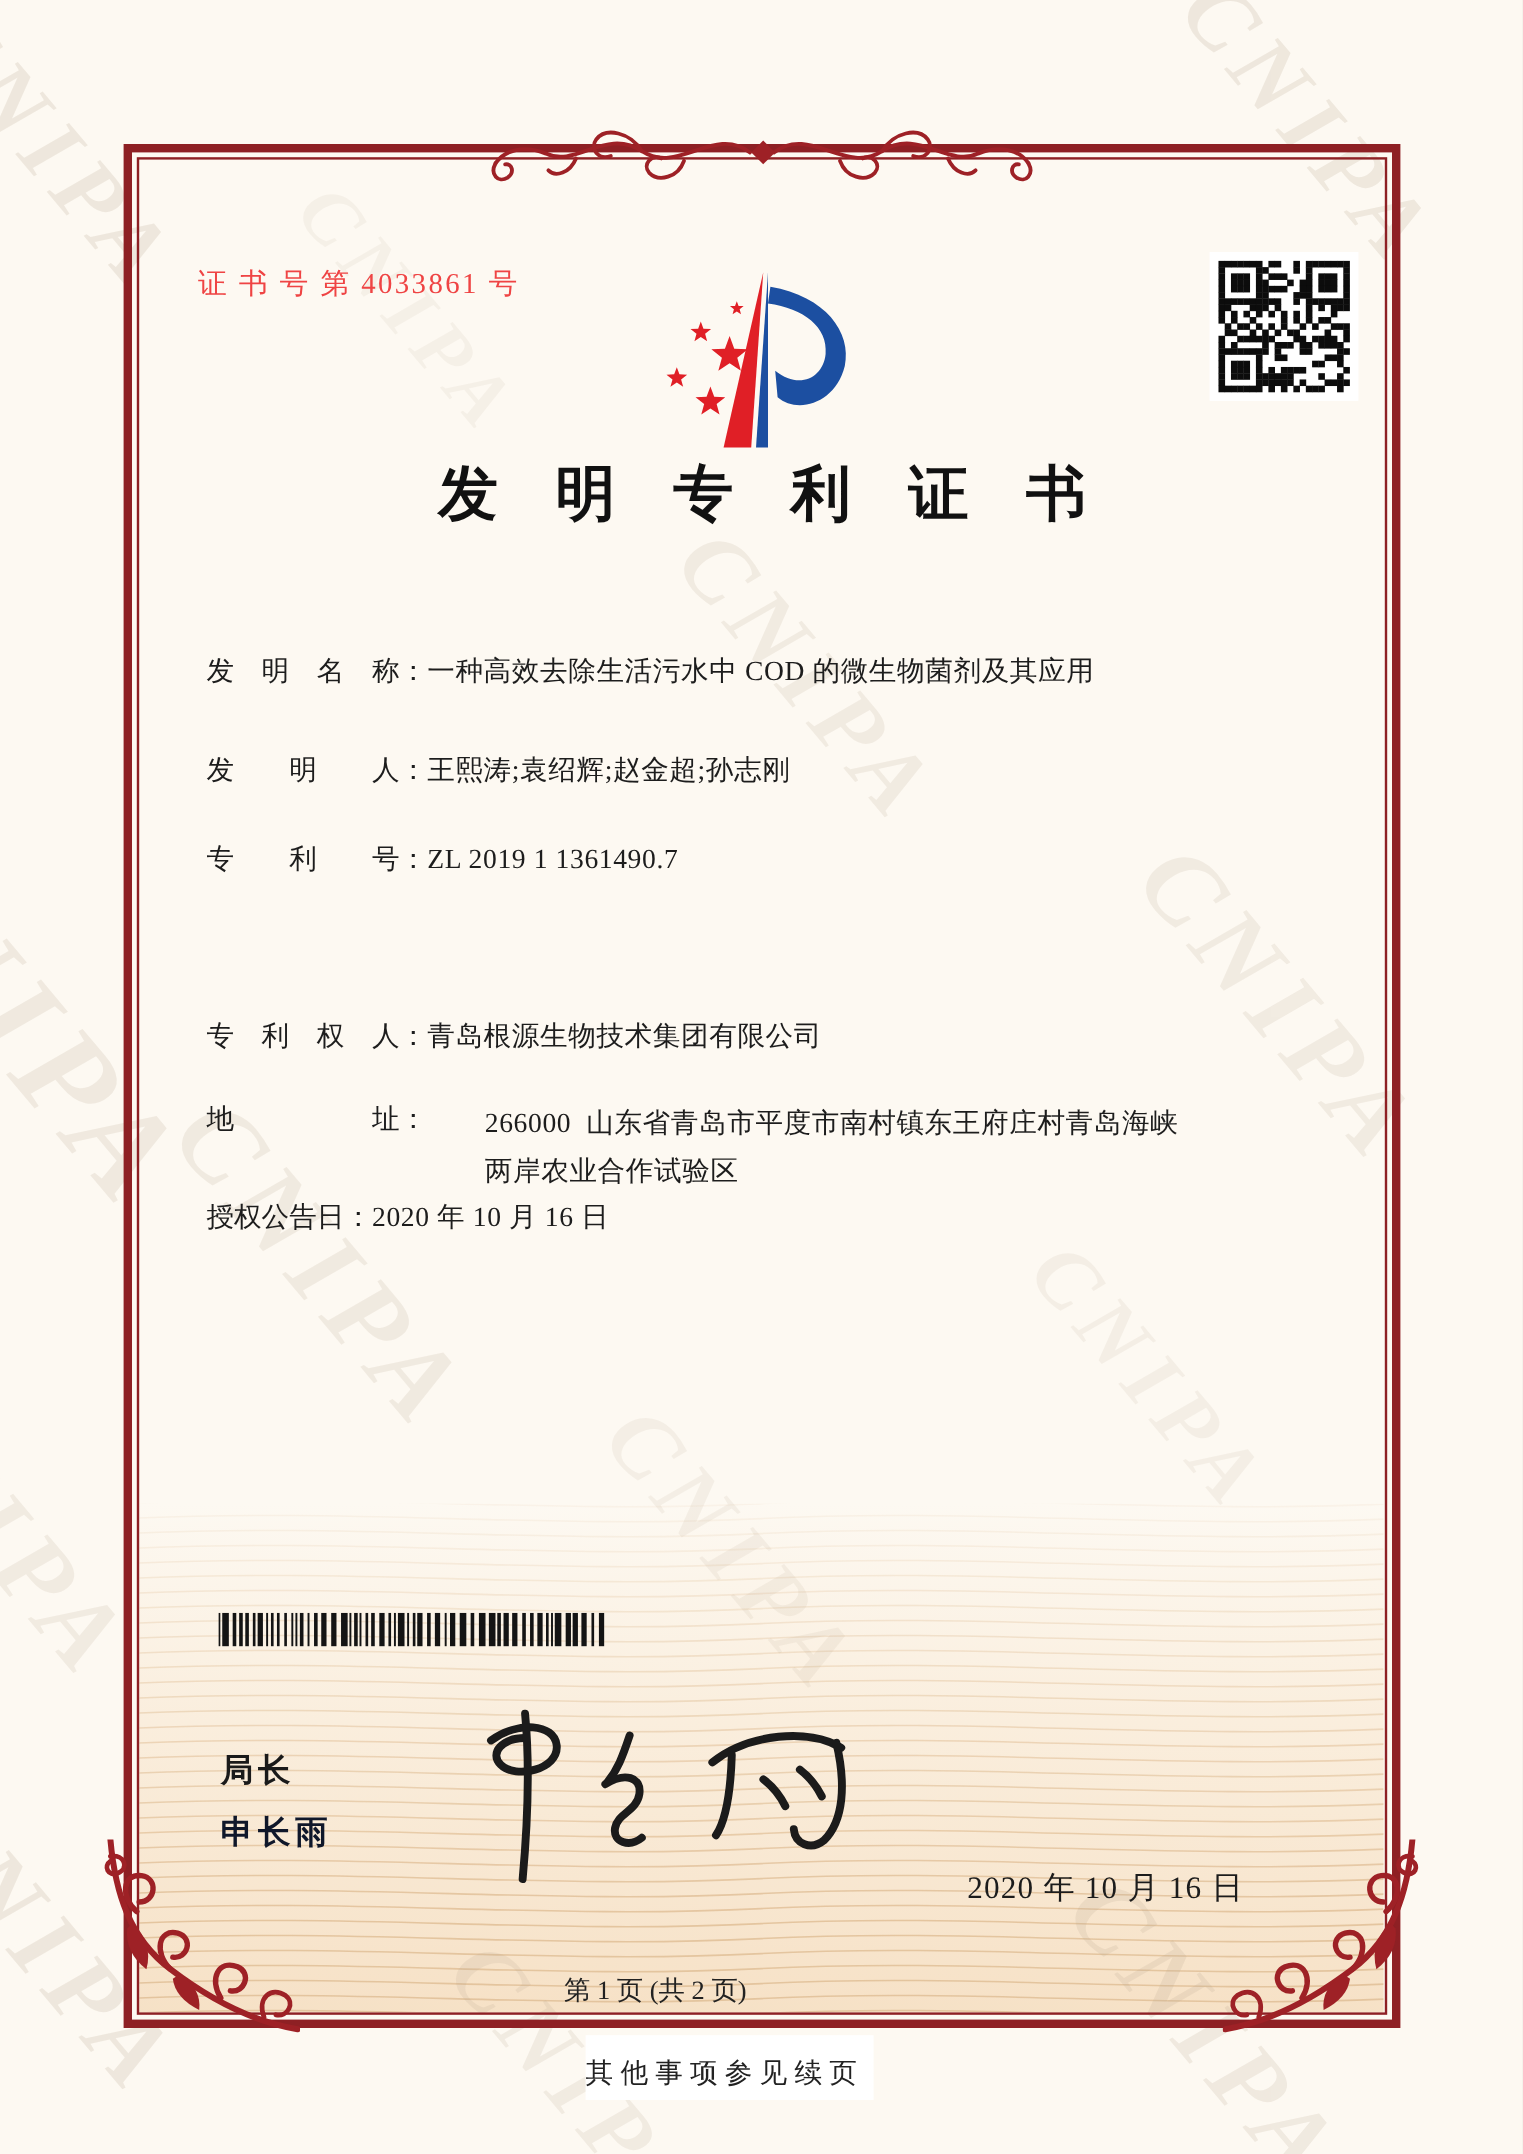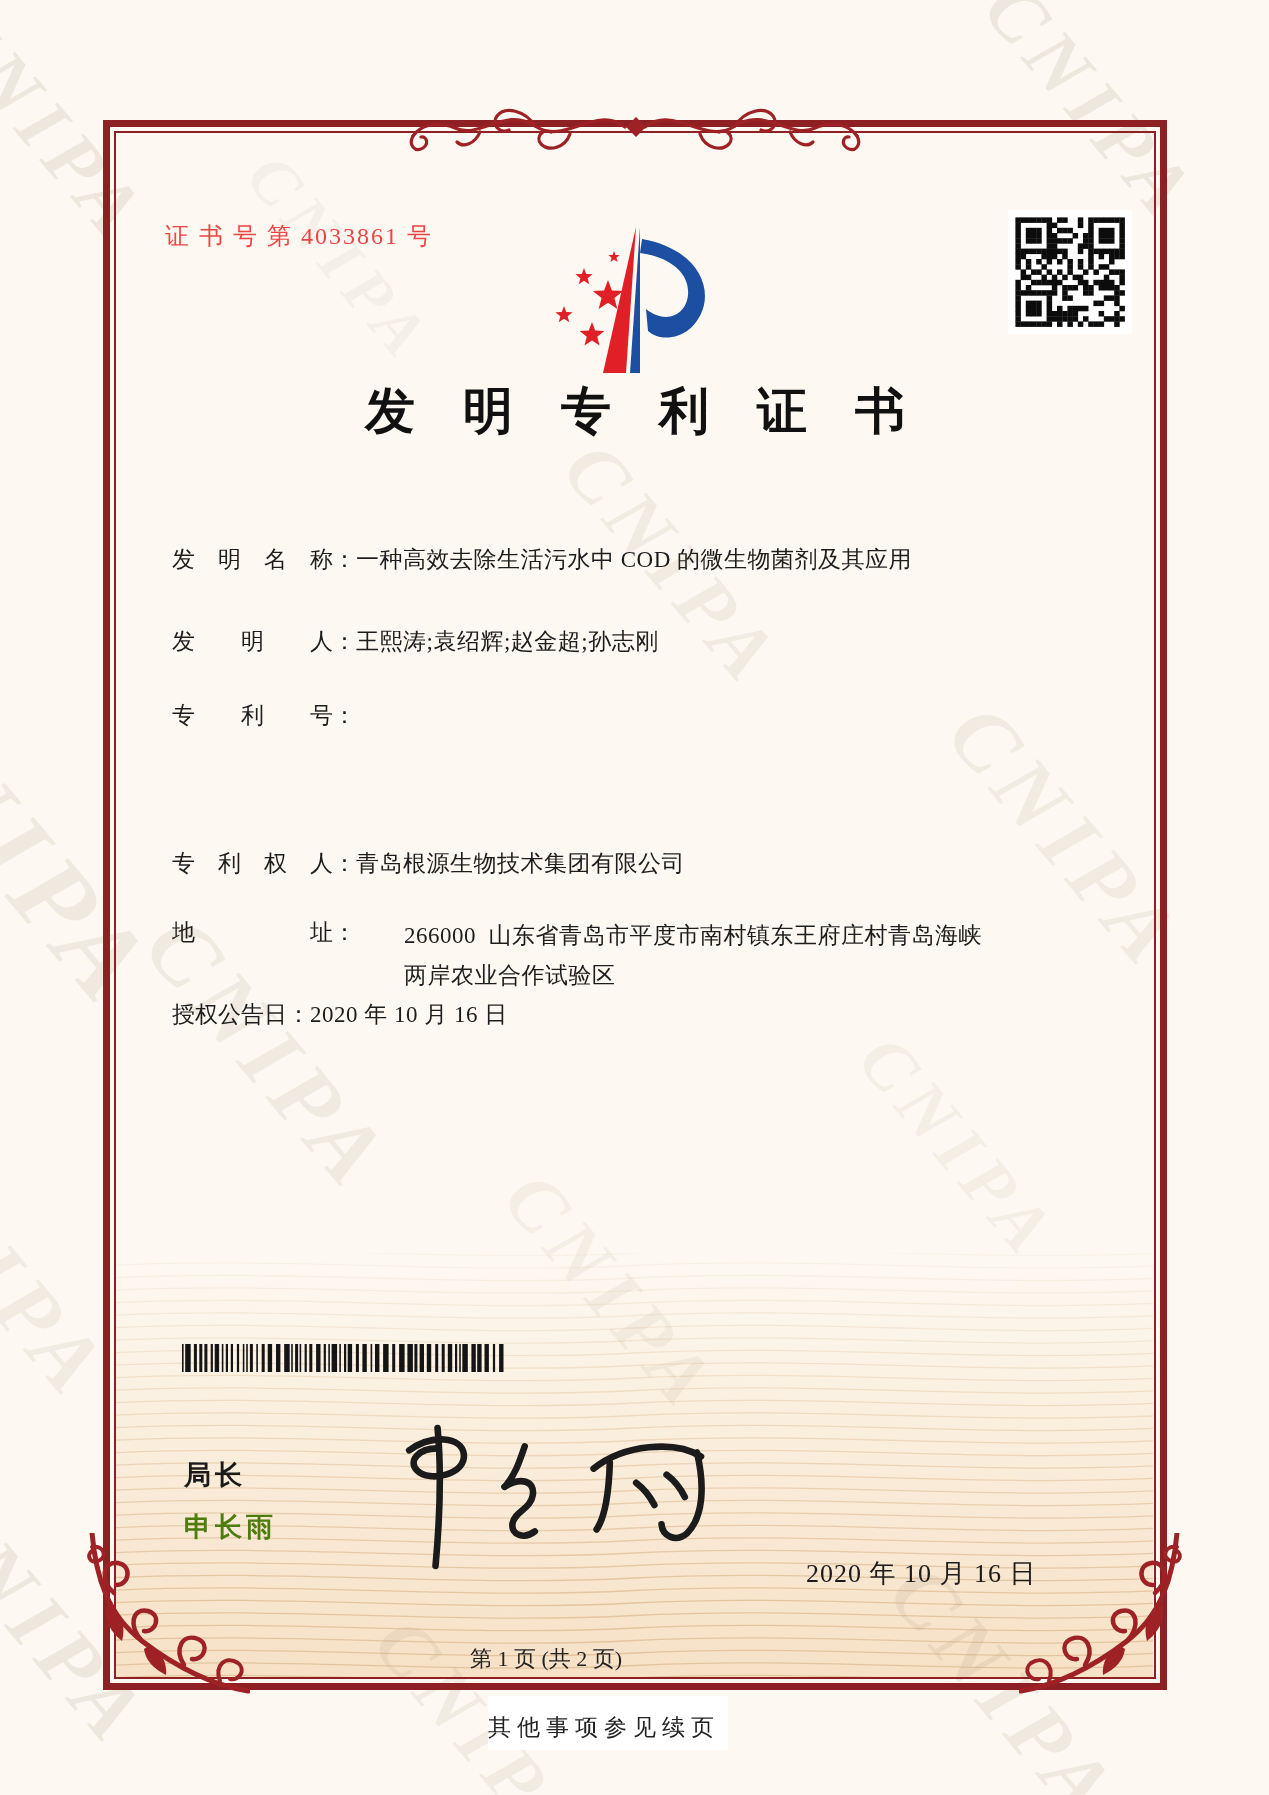--- a/index.html
+++ b/index.html
@@ -52,21 +52,21 @@
     position:absolute;left:140px;top:1047px;width:992px;font-size:23.5px;line-height:1.56;
     text-align:justify;color:#1c1c1c;
   }
   .body-text p{margin:0;text-indent:2em;}
   #barcode-svg{position:absolute;left:182px;top:1344px;width:322px;height:28px;}
   .sig-title{
     position:absolute;left:184px;top:1457px;font-size:27px;font-weight:600;color:#1a1a1a;
     font-family:"Liberation Sans","DejaVu Sans",sans-serif;letter-spacing:4px;
   }
   .sig-name{
-    position:absolute;left:184px;top:1509px;font-size:27px;font-weight:600;color:#4d7c0f;
+    position:absolute;left:184px;top:1509px;font-size:27px;font-weight:600;color:#0f172a;
     font-family:"Liberation Sans","DejaVu Sans",sans-serif;letter-spacing:4px;
   }
   #sig-svg{position:absolute;left:382px;top:1422px;width:330px;height:152px;}
   .issue-date{position:absolute;left:806px;top:1556px;font-size:26px;letter-spacing:1px;color:#1c1c1c;}
   .page-info{position:absolute;left:470px;top:1644px;width:280px;text-align:left;font-size:22px;color:#222;}
   .footer-note{
     position:absolute;left:488px;top:1696px;width:240px;height:38px;background:#ffffff;
     font-size:23px;letter-spacing:6px;color:#222;padding-top:16px;z-index:6;
   }
 </style>
@@ -429,20 +429,21 @@
     <div class="field-row" style="top:543px;">
       <span class="field-label">发　明　名　称：</span>
       <span class="field-value">一种高效去除生活污水中 COD 的微生物菌剂及其应用</span>
     </div>
     <div class="field-row" style="top:625px;">
       <span class="field-label">发　　明　　人：</span>
       <span class="field-value">王熙涛;袁绍辉;赵金超;孙志刚</span>
     </div>
     <div class="field-row" style="top:699px;">
       <span class="field-label">专　　利　　号：</span>
+      <span class="field-value">ZL 2019 1 1361490.7</span>
     </div>
     <div class="field-row" style="top:847px;">
       <span class="field-label">专　利　权　人：</span>
       <span class="field-value">青岛根源生物技术集团有限公司</span>
     </div>
     <div class="field-row row-address" style="top:916px;gap:48px;">
       <span class="field-label">地　　　　　址：</span>
       <span class="field-value">266000  山东省青岛市平度市南村镇东王府庄村青岛海峡
 两岸农业合作试验区</span>
     </div>

